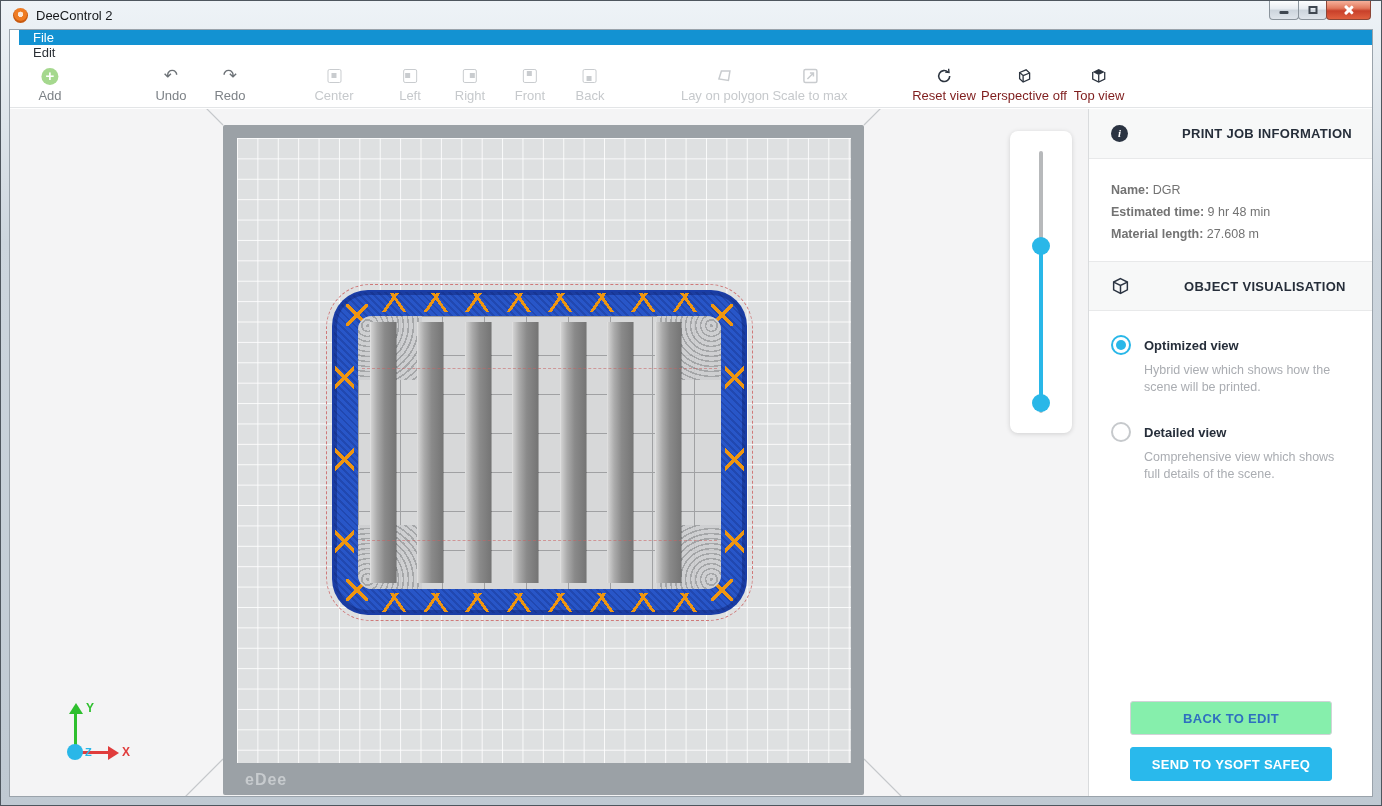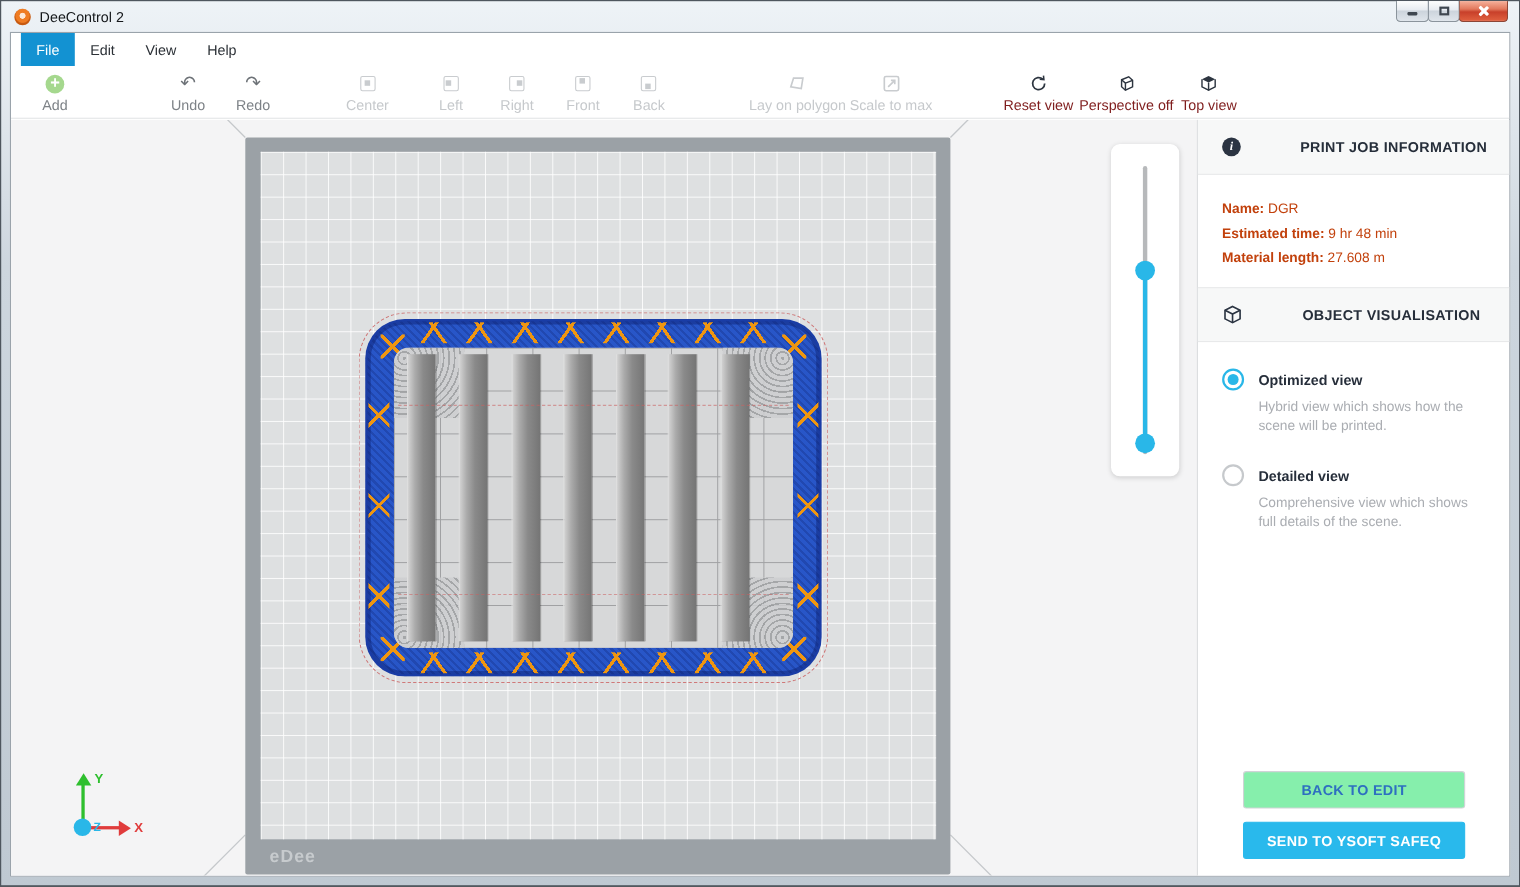--- a/index.html
+++ b/index.html
@@ -21,21 +21,21 @@
   .glyph-min { position:absolute; left:50%; top:10px; transform:translateX(-50%); width:9px; height:3px; background:#3f4750; border-radius:1px;}
   .glyph-max { position:absolute; left:50%; top:5px; transform:translateX(-50%); width:9px; height:8px; border:2px solid #3f4750; }
   .glyph-close { position:absolute; left:50%; top:50%; width:11px; height:11px; transform:translate(-50%,-50%); }
   .glyph-close::before,.glyph-close::after { content:""; position:absolute; left:4.5px; top:0; width:2.5px; height:11px; background:#fff; border-radius:1px;}
   .glyph-close::before { transform:rotate(45deg);} .glyph-close::after { transform:rotate(-45deg);}
 
   
   .app { position:absolute; left:8px; right:8px; top:28px; bottom:8px; background:#fff; border:1px solid #9aa3ab; }
 
   
-  .menubar { height:30px; background:#fff; display:flex; align-items:stretch; padding-left:9px; }
+  .menubar { height:30px; background:#fff; display:flex; align-items:stretch; padding-left:9px;flex-direction:column; }
   .menu-item { display:flex; align-items:center; padding:0 14px; font-size:13px; color:#2b3036; cursor:default; }
   .menu-item.active { background:#1392d2; color:#fff; }
 
   
   .toolbar { position:relative; height:48px; background:#fff; border-bottom:1px solid #e3e5e7; }
   .titem { position:absolute; top:7px; transform:translateX(-50%); text-align:center; }
   .titem .ic { height:18px; display:flex; align-items:center; justify-content:center; }
   .titem .lbl { display:block; font-size:13px; color:#7d8287; margin-top:3px; white-space:nowrap; }
   .titem.dark .lbl { color:#7f1d1d; }
   .titem.disabled .lbl { color:#c6c9cc; }
@@ -109,21 +109,21 @@
   .slider-handle { position:absolute; left:22px; width:18px; height:18px; border-radius:50%; background:#29b7e8; }
   .slider-handle.top { top:106px; } .slider-handle.bottom { top:263px; }
 
   
   .panel { position:relative; width:284px; background:#fff; border-left:1px solid #d9dbdd; }
   .sect-head { height:50px; background:#f7f8f8; border-bottom:1px solid #e8e9ea; display:flex; align-items:center; padding-left:22px; }
   .sect-head + .sect-head, .sect-head2 { border-top:1px solid #e8e9ea; }
   .sect-title { font-size:13px; font-weight:bold; color:#262e3a; letter-spacing:.3px; margin-left:12px;padding-left:42px; }
   .info-icon { width:17px; height:17px; border-radius:50%; background:#2b3442; color:#fff; font-size:11px; font-style:italic; font-weight:bold; text-align:center; line-height:17px; font-family:"Liberation Serif", serif; }
   .fields { padding:20px 22px 16px; }
-  .field { font-size:12.5px; color:#c2410c; line-height:22px; }
+  .field { font-size:12.5px; color:#737373; line-height:22px; }
   .field b { font-weight:bold; }
   .options { padding:24px 22px; }
   .opt { margin-bottom:26px; }
   .opt-row { display:flex; align-items:center; }
   .radio { width:20px; height:20px; border-radius:50%; border:2px solid #c6c9cc; background:#fff; position:relative; flex:0 0 auto; }
   .radio.sel { border-color:#29b7e8; }
   .radio.sel::after { content:""; position:absolute; left:3px; top:3px; width:10px; height:10px; border-radius:50%; background:#29b7e8; }
   .opt-label { font-size:13px; font-weight:bold; color:#262e3a; margin-left:13px; }
   .opt-desc { margin:7px 0 0 33px; width:208px; font-size:12.5px; line-height:17px; color:#aaadb2; }
   .btn { position:absolute; left:41px; width:202px; height:34px; border-radius:3px; font-size:13px; font-weight:bold; letter-spacing:.3px; display:flex; align-items:center; justify-content:center; cursor:pointer; }

